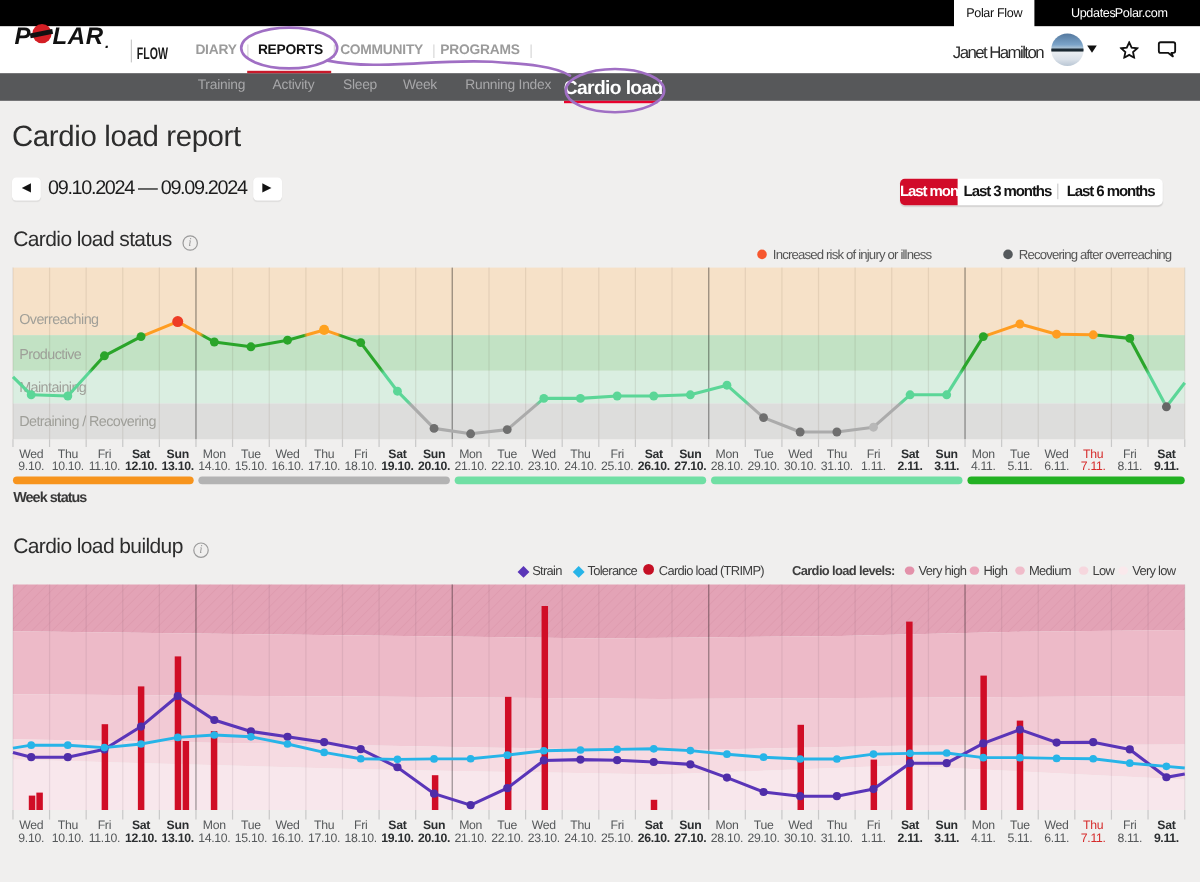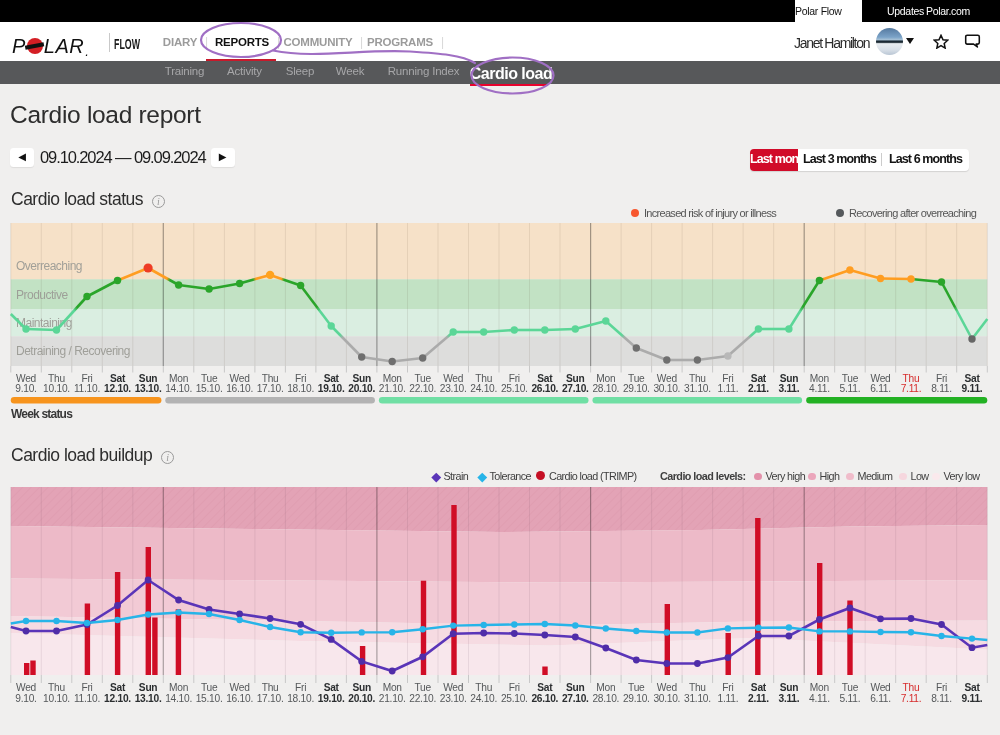--- a/index.html
+++ b/index.html
@@ -1,23 +1,23 @@
 <!DOCTYPE html>
 <html><head><meta charset="utf-8"><title>Cardio load report</title>
 <style>
 *{margin:0;padding:0;box-sizing:border-box}
 html,body{width:1000px;height:735px;overflow:hidden;background:#f0efee;
  font-family:"Liberation Sans",sans-serif;position:relative}
 .abs{position:absolute}
 .topbar{position:absolute;left:0;top:0;width:1000px;height:22px;background:#000}
-.toptab{position:absolute;top:0;height:22px;line-height:23px;font-size:10.5px;letter-spacing:-.3px;color:#fff;text-align:left}
+.toptab{position:absolute;top:0;height:22px;line-height:23px;font-size:10.5px;letter-spacing:-.3px;color:#fff;text-align:center}
 .toptab.on{background:#fff;color:#111;height:25px}
 .nav{position:absolute;left:0;top:22px;width:1000px;height:38.5px;background:#fff}
-.logo{position:absolute;left:12px;top:36px;height:20px;display:flex;align-items:center;
- font-style:italic;font-weight:400;font-size:20px;letter-spacing:.5px;color:#111}
+.logo{position:absolute;left:12px;top:20px;height:20px;display:flex;
+ font-style:italic;font-weight:700;font-size:20px;letter-spacing:.5px;color:#111}
 .logoO{display:inline-block;width:16px;height:16px;background:#d41e24;border-radius:50%;position:relative;margin:0 1px;top:0px}
 .logoO:after{content:"";position:absolute;left:-1.5px;right:-1.5px;top:6.2px;height:3.6px;background:#111;transform:rotate(-11deg)}
 .logodot{font-size:13px;margin-left:1px;align-self:flex-end;line-height:8px}
 .logosep{position:absolute;left:109px;top:33px;width:1px;height:19px;background:#c9c9c9}
 .flow{position:absolute;left:114px;top:36px;font-weight:700;font-size:14px;color:#1a1a1a;transform:scaleX(.63);transform-origin:left center}
 .mi{position:absolute;top:36px;transform:translateX(-50%);font-size:11.5px;font-weight:700;letter-spacing:-.2px;color:#9b9b9b}
 .mi.on{color:#111}
 .msep{position:absolute;top:35px;font-size:12px;color:#d8d8d8}
 .uname{position:absolute;left:794px;top:34.5px;white-space:nowrap;font-size:14px;letter-spacing:-1.3px;color:#2b2b2b}
 .avatar{position:absolute;left:876px;top:28px;width:27px;height:27px;border-radius:50%;

